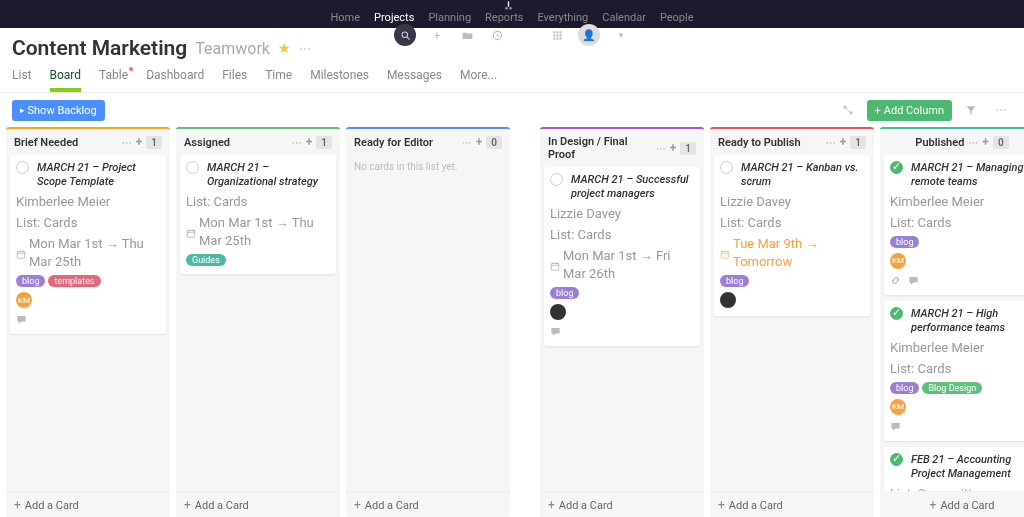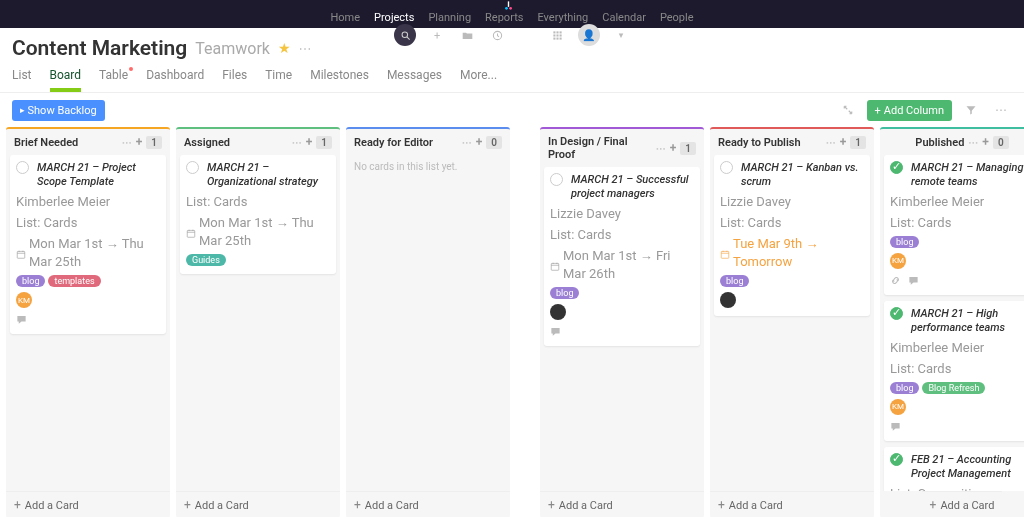--- a/index.html
+++ b/index.html
@@ -408,21 +408,21 @@
         </div>
         <div class="card">
           <div class="title">
             <span class="check done">✓</span>
             <span class="t">MARCH 21 – High performance teams</span>
           </div>
           <div class="meta">Kimberlee Meier</div>
           <div class="meta">List: Cards</div>
           <div class="tags">
             <span class="tag purple">blog</span>
-            <span class="tag green">Blog Refresh</span>
+            <span class="tag green">Blog Design</span>
           </div>
           <div class="avrow">
             <span class="av ">KM</span>
           </div>
           <div class="iconrow">
             <span style="display:inline-flex;width:12px;height:12px">
               <svg viewBox="0 0 16 16" fill="currentColor">
                 <path d="M2 3h12v8H8l-4 3v-3H2z"></path>
               </svg>
             </span>

